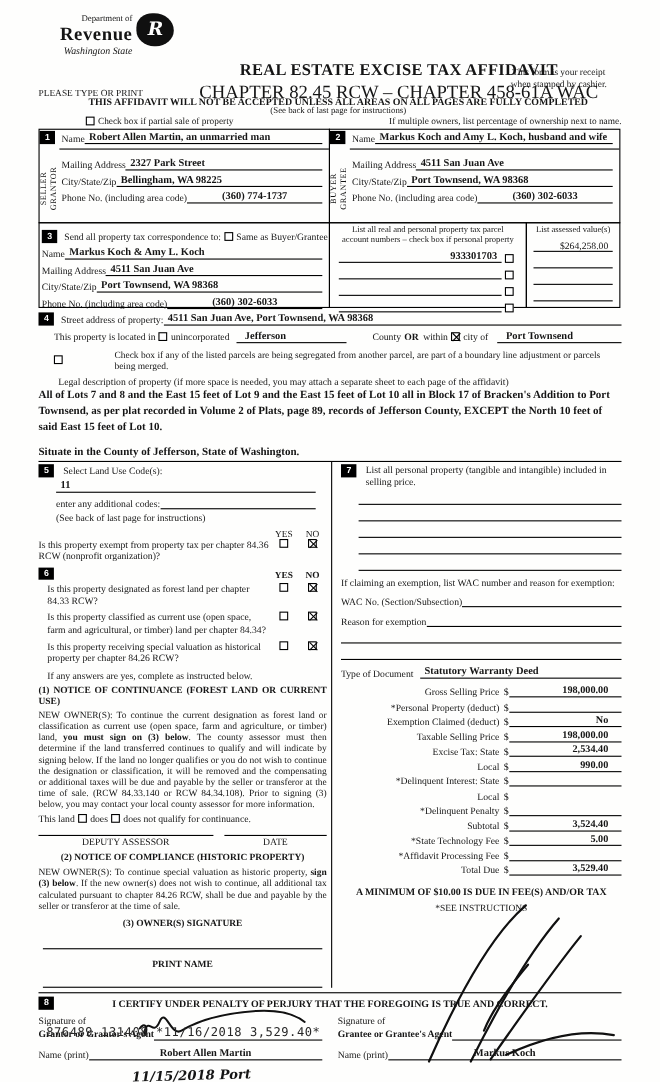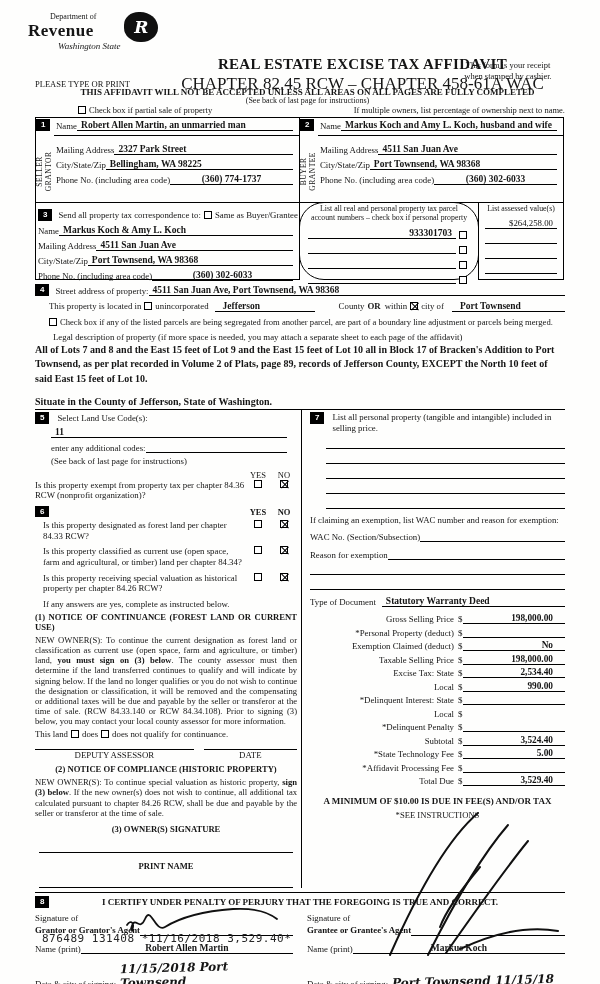--- a/index.html
+++ b/index.html
@@ -3,21 +3,21 @@
 <meta charset="utf-8">
 <style>
   * { margin:0; padding:0; box-sizing:border-box; }
   html,body { background:#9a9a9a; }
   .page {
     position:relative; width:600px; height:984px; margin:0 auto;
     background:#fefefd; color:#151515; overflow:hidden;
     font-family:"Liberation Serif", serif; font-size:9px;
   }
   
-  .logo { position:absolute; left:28px; top:12px; width:150px; }
+  .logo { position:absolute; left:28px; top:12px; width:150px;text-align:right; }
   .logo-row { display:flex; align-items:flex-start; }
   .logo-text .dep { font-size:8px; margin-left:22px; }
   .logo-text .rev { font-size:17px; font-weight:bold; letter-spacing:.5px; }
   .logo-text .ws  { font-size:9px; font-style:italic; margin-left:30px; }
   .logo-mark { width:34px; height:30px; background:#101010; border-radius:45% 55% 50% 50%; color:#fff;
     display:flex; align-items:center; justify-content:center; font-weight:bold; font-style:italic;
     font-size:17px; margin-left:4px; font-family:"DejaVu Serif", serif; }
   .titleblock { position:absolute; left:125px; top:56px; width:475px; text-align:center; }
   .titleblock h1 { font-size:15px; font-weight:bold; letter-spacing:.3px; }
   .titleblock .chapter { font-size:17px; margin-top:1px; }
@@ -46,21 +46,21 @@
   .party + .party { margin-left:-1px; }
   .party .badge { position:absolute; left:0; top:1px; }
   .vlabel { position:absolute; left:-22px; top:44px; width:60px; text-align:center; transform:rotate(-90deg);
     font-size:7.5px; letter-spacing:.5px; line-height:1.25; }
   .nameline { border-bottom:1px solid #000; margin:2px -6px 8px -2px; }
   .party .row { margin-bottom:4px; }
   
   .sec3 { display:flex; }
   .sec3 > div { border:1px solid #000; margin-top:-1px; height:78px; }
   .sec3 .corr { width:265px; padding:2px 6px 2px 2px; position:relative; }
-  .sec3 .parcels { width:180px; margin-left:-1px; padding:1px 8px;border-radius:25px; }
+  .sec3 .parcels { width:180px; margin-left:-1px; padding:1px 8px; }
   .sec3 .assessed { width:86px; margin-left:-1px; padding:1px 6px; }
   .minihdr { font-size:7.8px; text-align:center; line-height:1.2; }
   .pline { display:flex; align-items:flex-end; margin-top:5px;text-align:right; }
   .pline .fill { min-height:10px; }
   .sec3 .corr .row { margin-top:4px; }
   
   .sec4 { padding-top:4px; }
   .sec4 .row { margin-bottom:5px; }
   .ul-bold { border-bottom:1px solid #000; font-weight:bold; font-size:9.5px; padding:0 8px; }
   .legal-lbl { font-size:8.8px; margin:2px 0 1px 18px; }
@@ -266,21 +266,21 @@
         <span class="cb"></span>
         <span class="lbl">unincorporated</span>
         <span class="ul-bold" style="width:100px;margin-left:6px;">Jefferson</span>
         <span class="lbl" style="margin-left:24px;">County</span>
         <span class="lbl bold" style="margin-left:3px;">OR</span>
         <span class="lbl" style="margin-left:4px;">within</span>
         <span class="cb checked"></span>
         <span class="lbl">city of</span>
         <span class="ul-bold" style="flex:1;margin-left:8px;">Port Townsend</span>
       </div>
-      <div class="row" style="align-items:center;">
+      <div class="row" style="align-items:center;gap:44px;">
         <span class="cb" style="margin-left:14px;"></span>
         <span class="lbl" style="white-space:normal;font-size:8.6px;">Check box if any of the listed parcels are being segregated from another parcel, are part of a boundary line adjustment or parcels being merged.</span>
       </div>
       <div class="legal-lbl">Legal description of property (if more space is needed, you may attach a separate sheet to each page of the affidavit)</div>
       <div class="legal">All of Lots 7 and 8 and the East 15 feet of Lot 9 and the East 15 feet of Lot 10 all in Block 17 of Bracken's Addition to Port Townsend, as per plat recorded in Volume 2 of Plats, page 89, records of Jefferson County, EXCEPT the North 10 feet of said East 15 feet of Lot 10.</div>
       <div class="situate">Situate in the County of Jefferson, State of Washington.</div>
     </div>
 
     <div class="cols">
 

